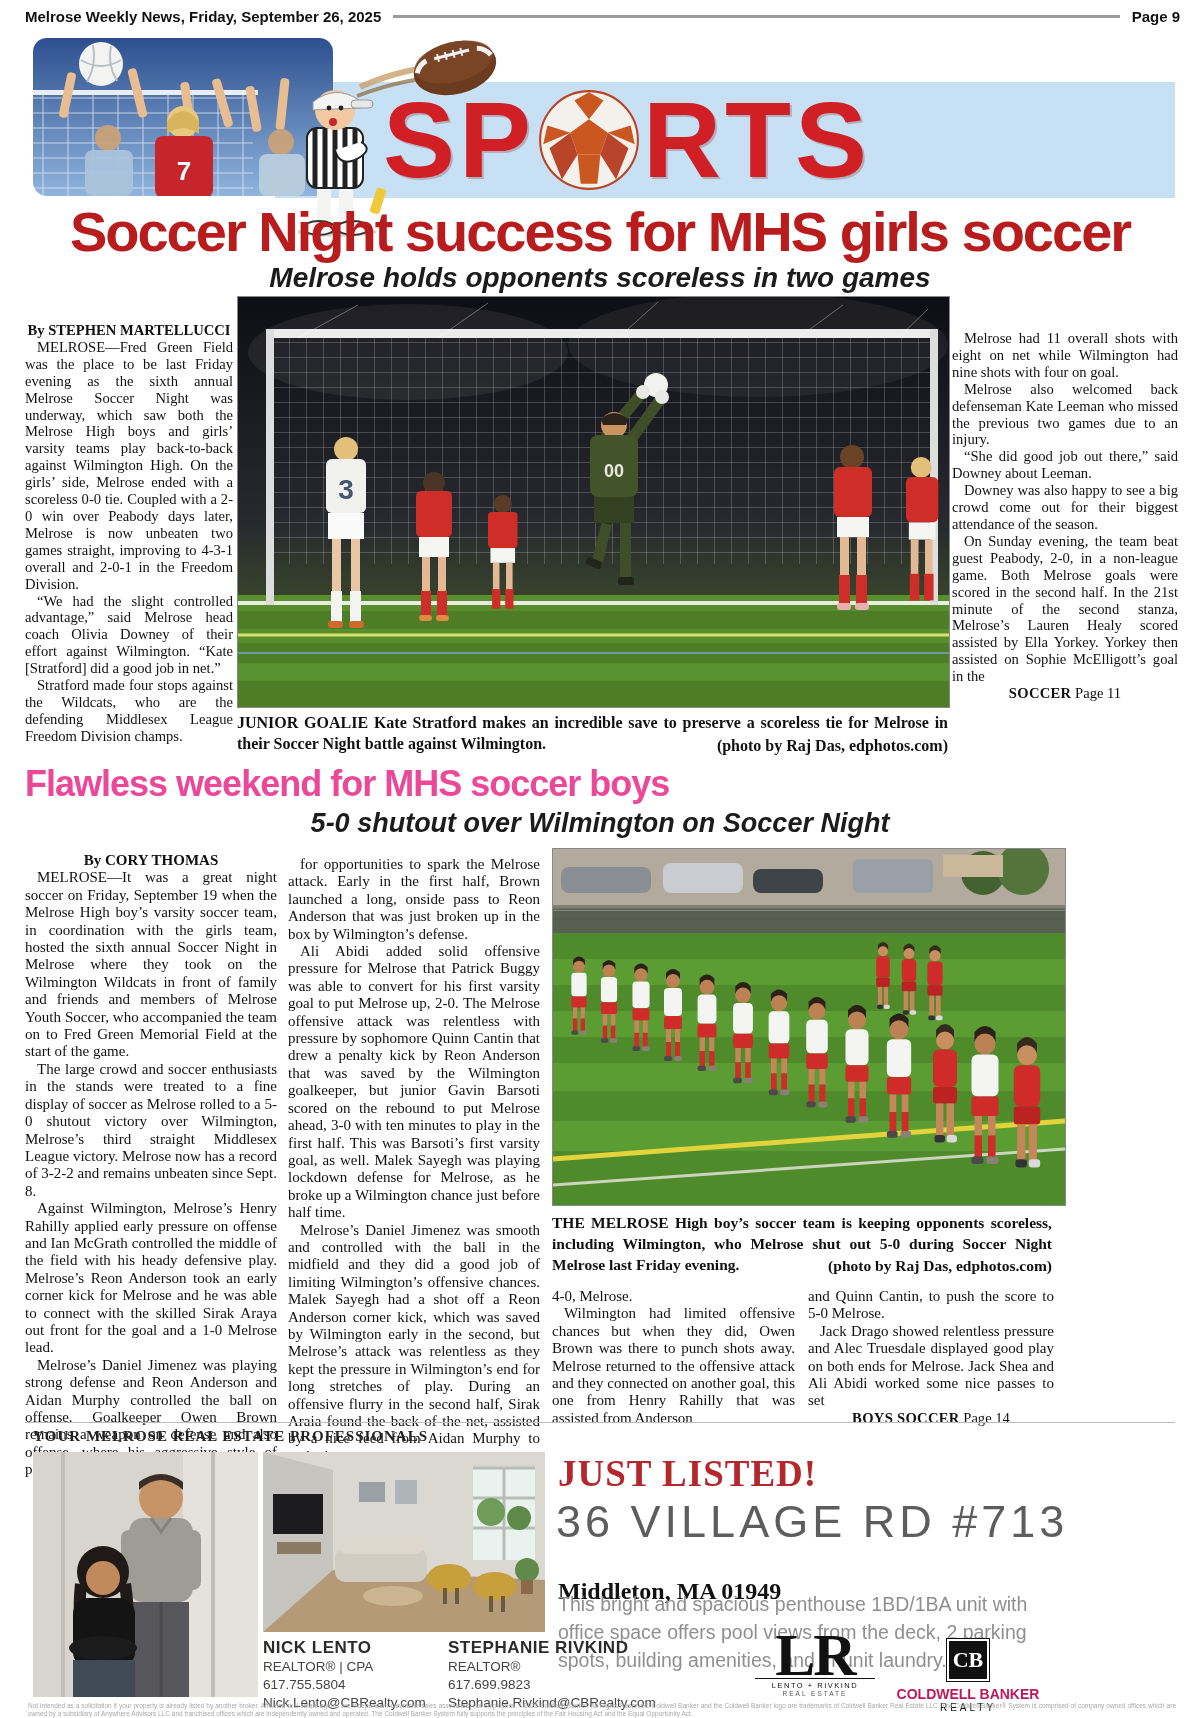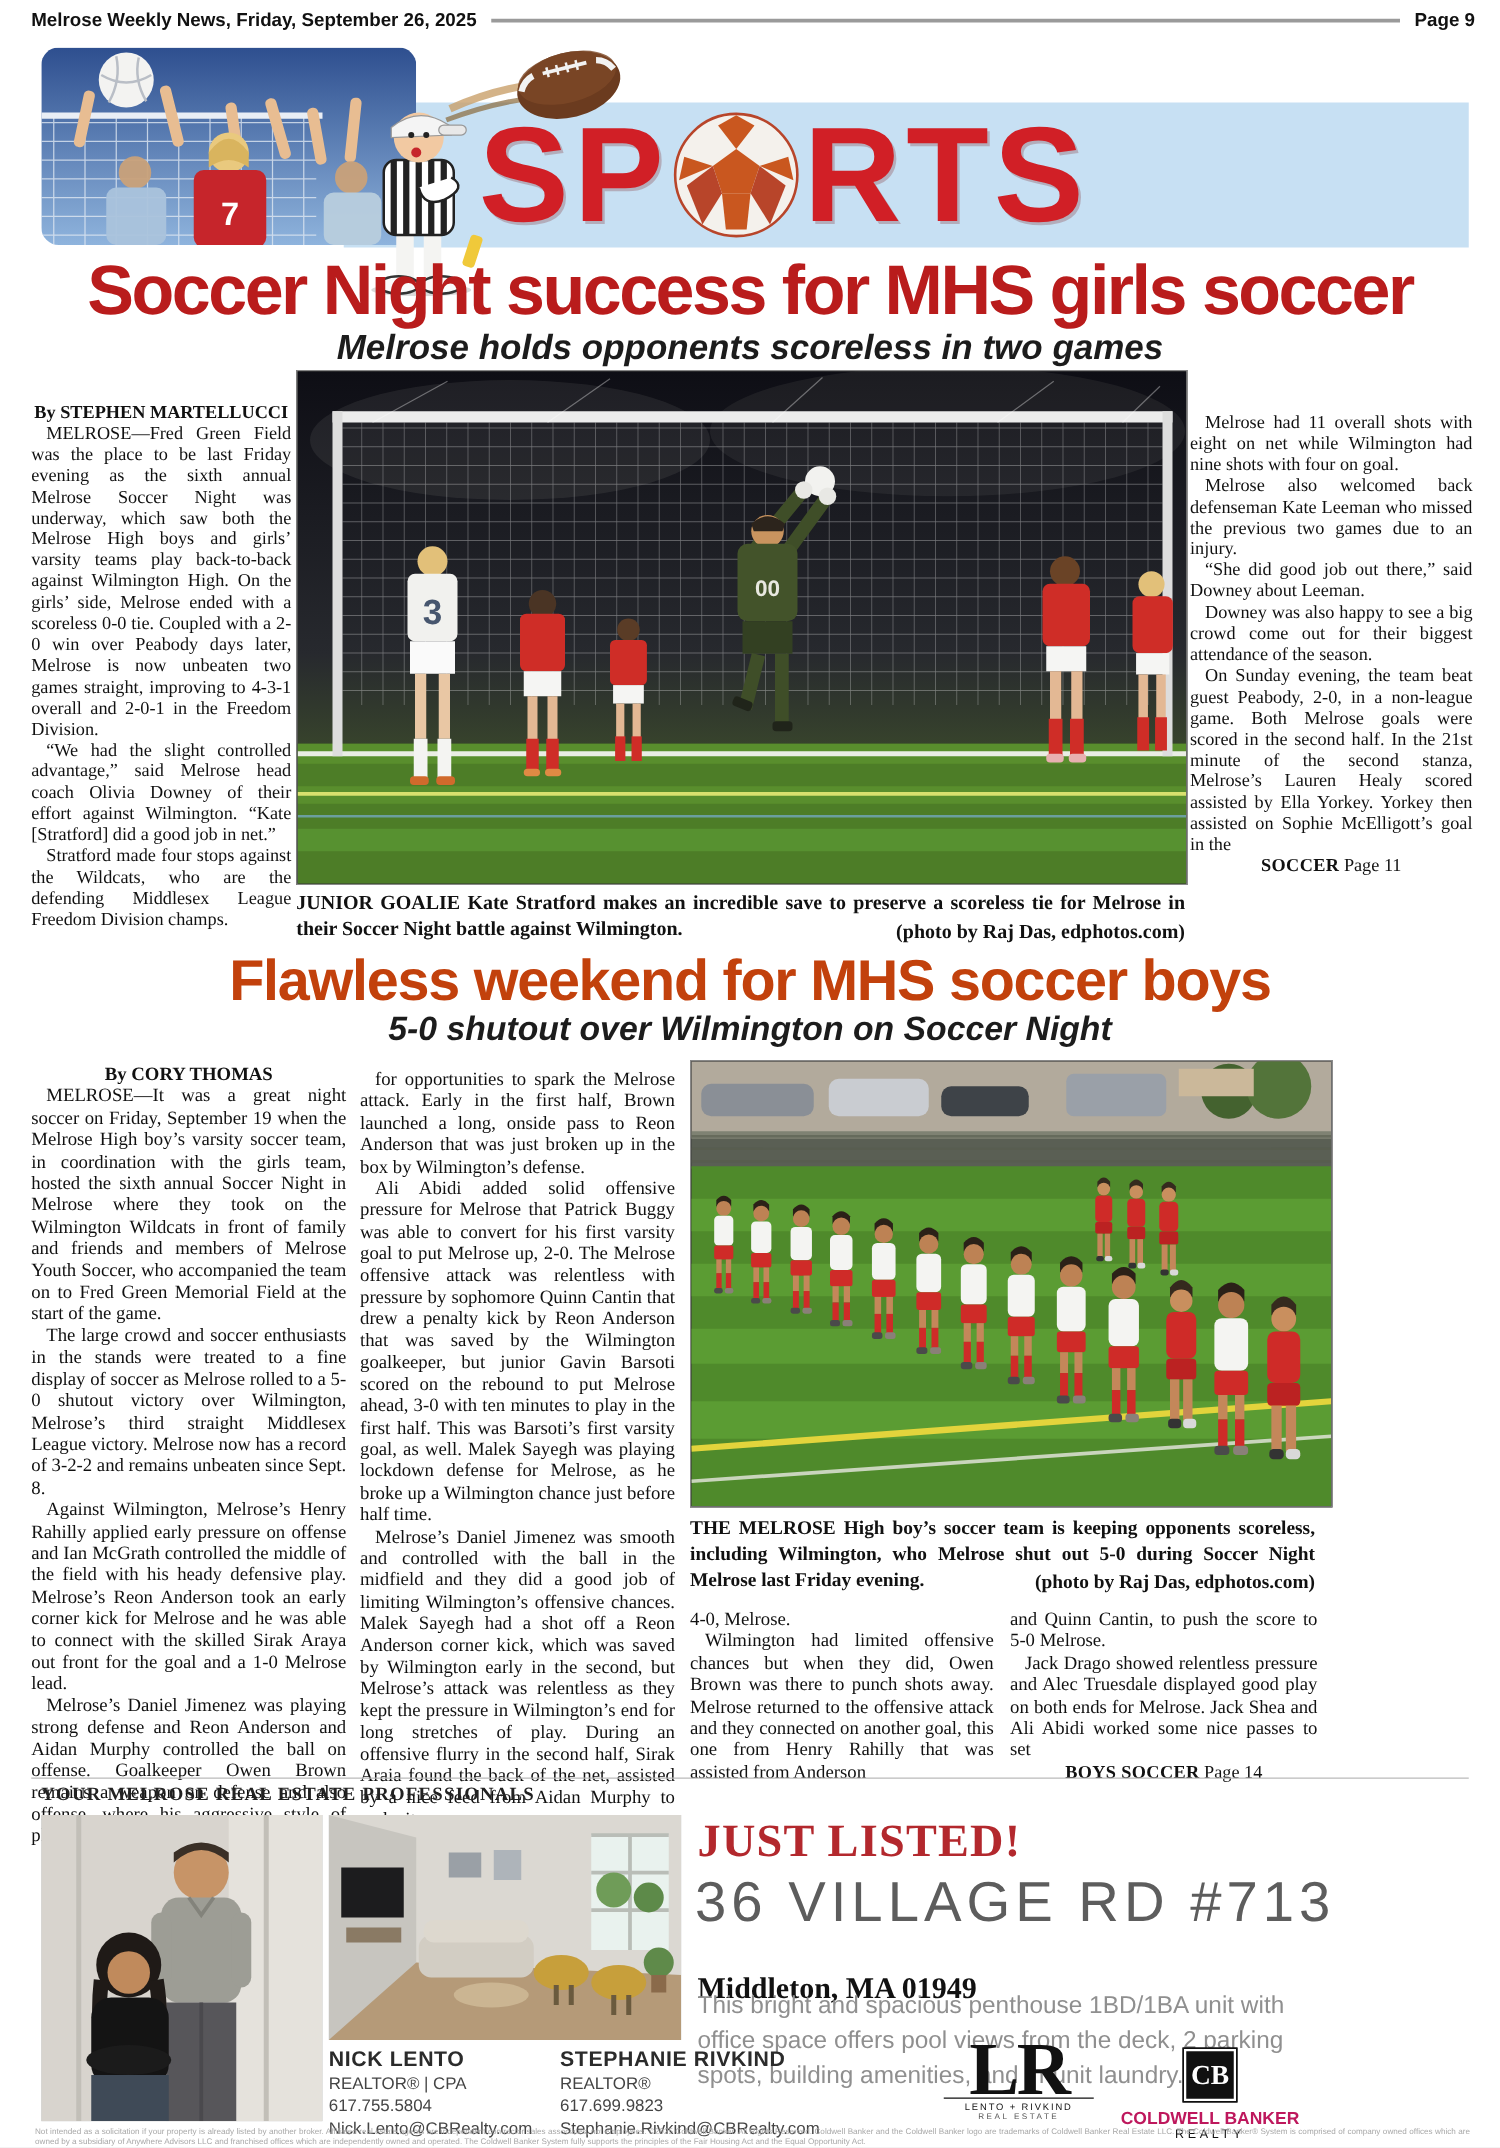--- a/index.html
+++ b/index.html
@@ -19,23 +19,23 @@
   .sports-title{position:absolute;left:358px;top:50px;display:flex;align-items:center;
      font-family:"Liberation Sans",sans-serif;font-weight:900;font-size:108px;line-height:108px;
      color:#d11f26;letter-spacing:4px;text-shadow:2px 2px 0 rgba(120,20,20,.25);}
   .sports-ball{width:104px;height:104px;margin:0 2px;}
   
   .h1a{position:absolute;left:25px;top:203px;width:1150px;text-align:center;
        font-family:"Liberation Sans",sans-serif;font-weight:800;font-size:56px;line-height:58px;
        letter-spacing:-2px;color:#b91c1c;}
   .sub1{position:absolute;left:25px;top:262px;width:1150px;text-align:center;
        font-family:"Liberation Sans",sans-serif;font-weight:bold;font-style:italic;font-size:28px;color:#1c1c1c;}
-  .h2a{position:absolute;left:25px;top:760px;width:1150px;text-align:center;
-       font-family:"Liberation Sans",sans-serif;font-weight:800;font-size:46px;line-height:48px;
-       letter-spacing:-1px;color:#c2410c;}
+  .h2a{position:absolute;left:25px;top:760px;width:1150px;
+       font-family:"Liberation Sans",sans-serif;font-weight:800;font-size:36px;line-height:48px;
+       letter-spacing:-1px;color:#ec4899;}
   .sub2{position:absolute;left:25px;top:808px;width:1150px;text-align:center;
        font-family:"Liberation Sans",sans-serif;font-weight:bold;font-style:italic;font-size:27px;color:#1c1c1c;}
   
   .col{position:absolute;font-size:14.6px;line-height:16.9px;text-align:justify;}
   .col p{margin:0;text-indent:12px;}
   .byline{font-family:"Liberation Serif",serif;font-weight:bold;text-align:center;text-indent:0 !important;
           font-size:14.6px;margin:0 0 1px 0;}
   .a2col{font-size:15px;line-height:17.4px;}
   .jump{margin-top:8px;text-align:center;font-size:14.6px;text-indent:0 !important;}
   .jump b{letter-spacing:.3px;}

